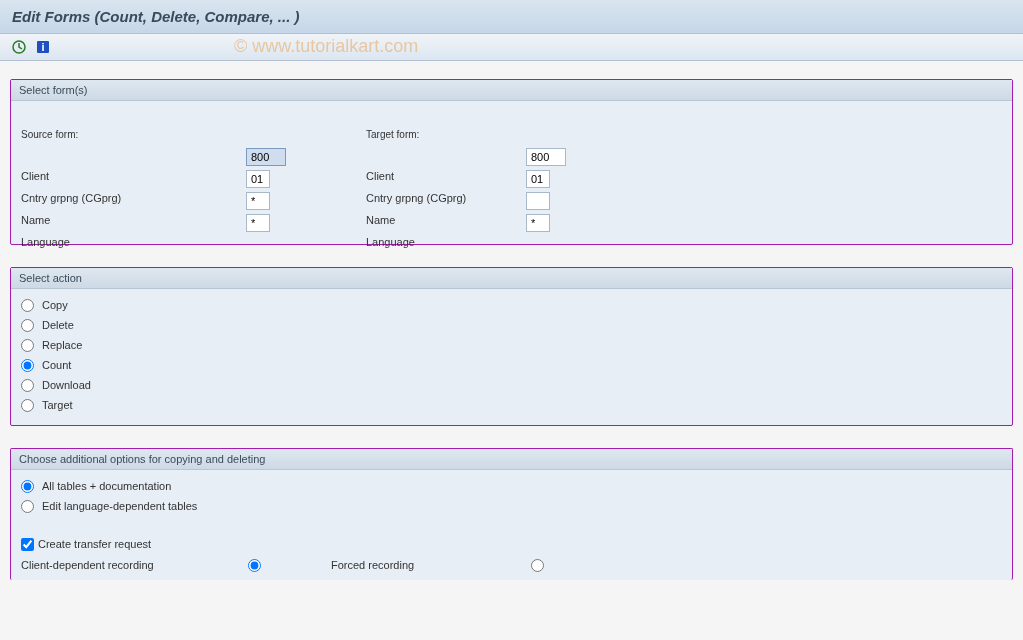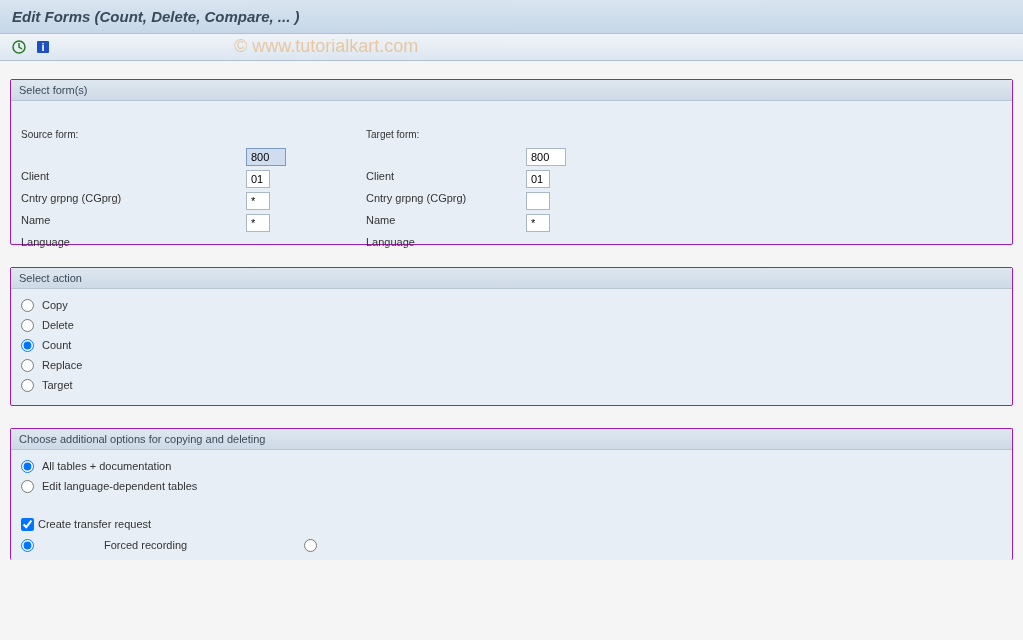--- a/index.html
+++ b/index.html
@@ -213,26 +213,30 @@
     <div class="group-body">
       <div class="radio-row">
         <input type="radio" name="action" style="">
         <label>Copy</label>
       </div>
       <div class="radio-row">
         <input type="radio" name="action" style="">
         <label>Delete</label>
       </div>
       <div class="radio-row">
+        <input type="radio" name="action" style="">
+        <label>Replace</label>
+      </div>
+      <div class="radio-row">
         <input type="radio" name="action" checked="" style="">
         <label>Count</label>
       </div>
       <div class="radio-row">
         <input type="radio" name="action" style="">
-        <label>Replace</label>
+        <label>Download</label>
       </div>
       <div class="radio-row">
         <input type="radio" name="action" style="">
         <label>Target</label>
       </div>
     </div>
   </div>
 
   <div class="group-box last-group">
     <div class="group-title">Choose additional options for copying and deleting</div>
@@ -243,20 +247,21 @@
       </div>
       <div class="radio-row">
         <input type="radio" name="scope" style="">
         <label>Edit language-dependent tables</label>
       </div>
       <div class="check-row">
         <input type="checkbox" checked="" style="">
         <label>Create transfer request</label>
       </div>
       <div class="recording-row">
+        <span class="lbl1">Client-dependent recording</span>
         <input type="radio" name="recording" checked="" style="">
         <span class="lbl2">Forced recording</span>
         <input type="radio" name="recording" style="">
       </div>
     </div>
   </div>
 
 </div>
 
 </body></html>

